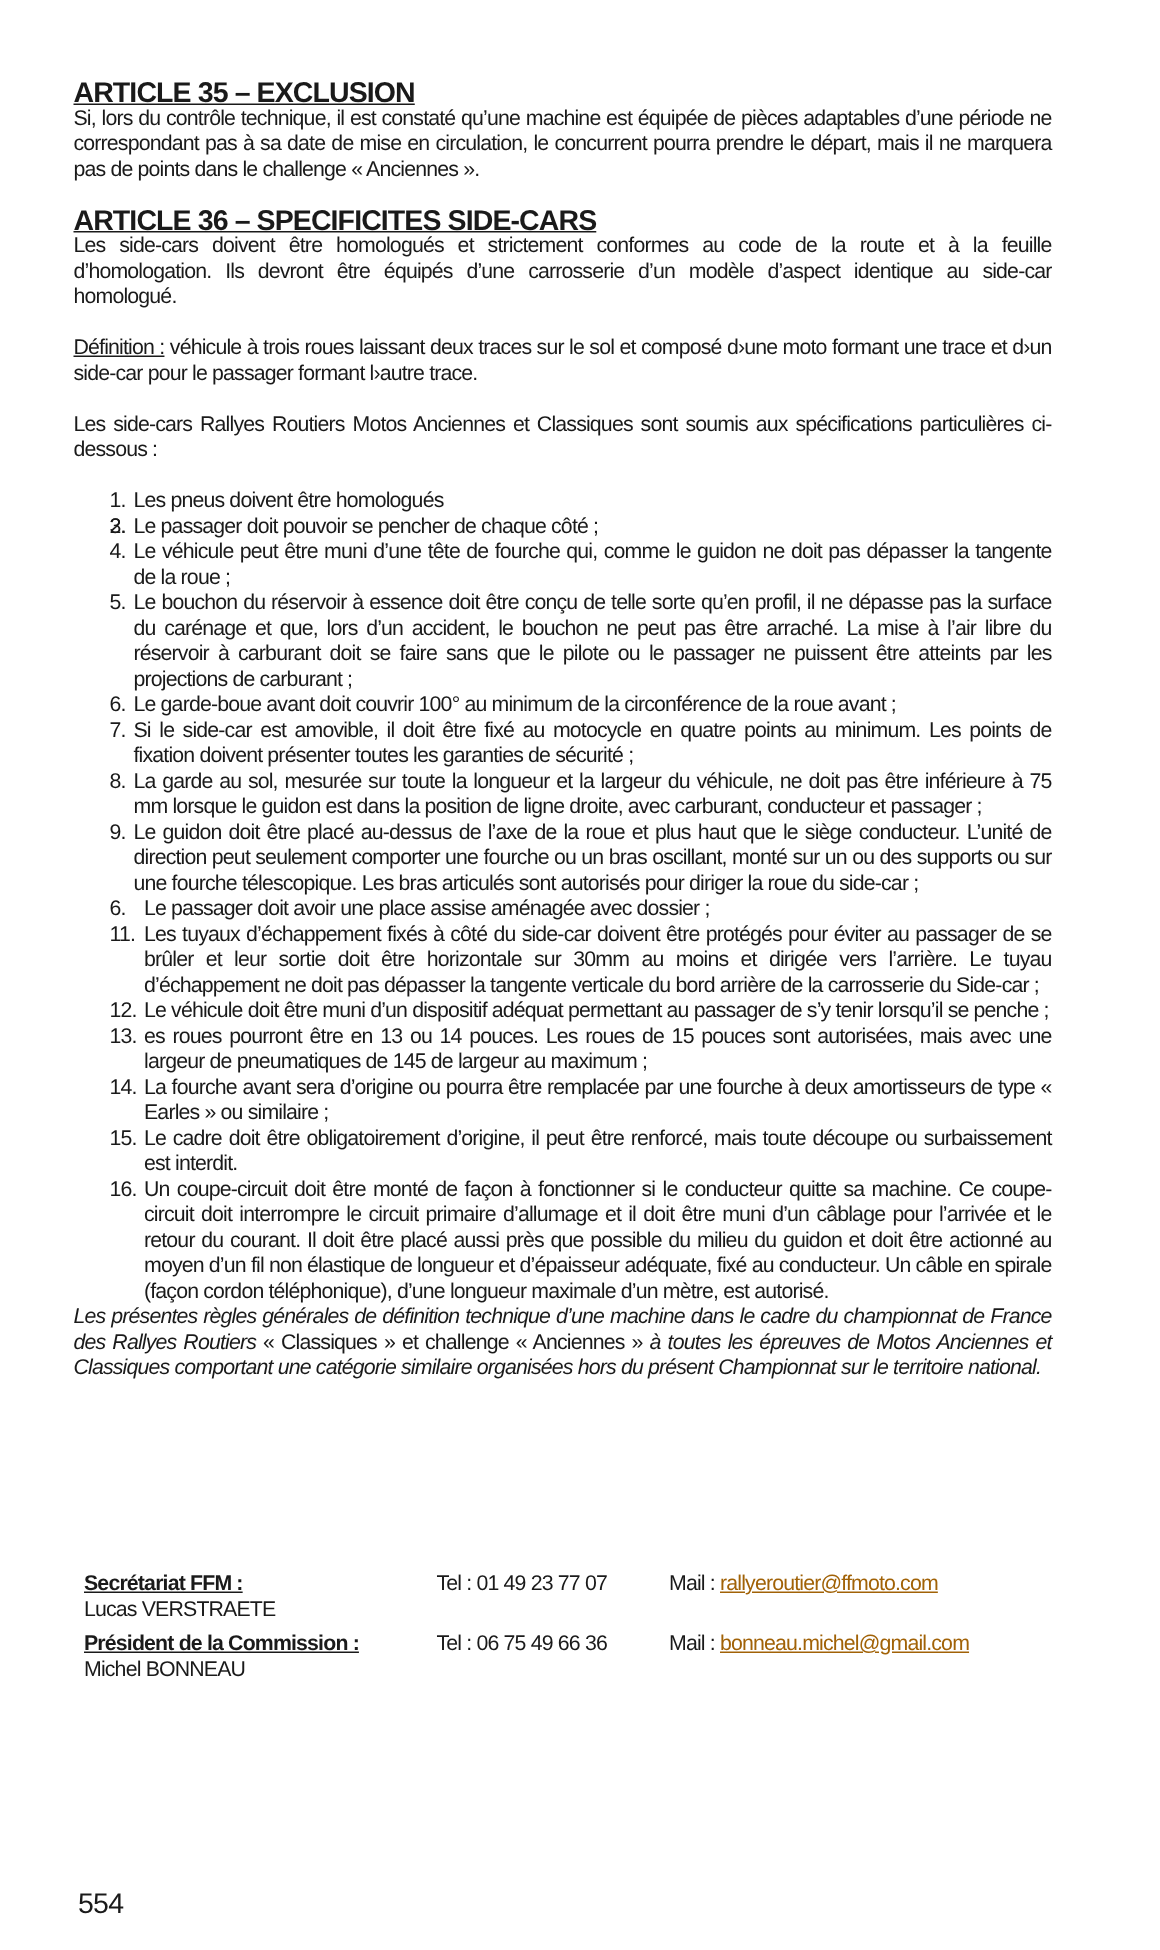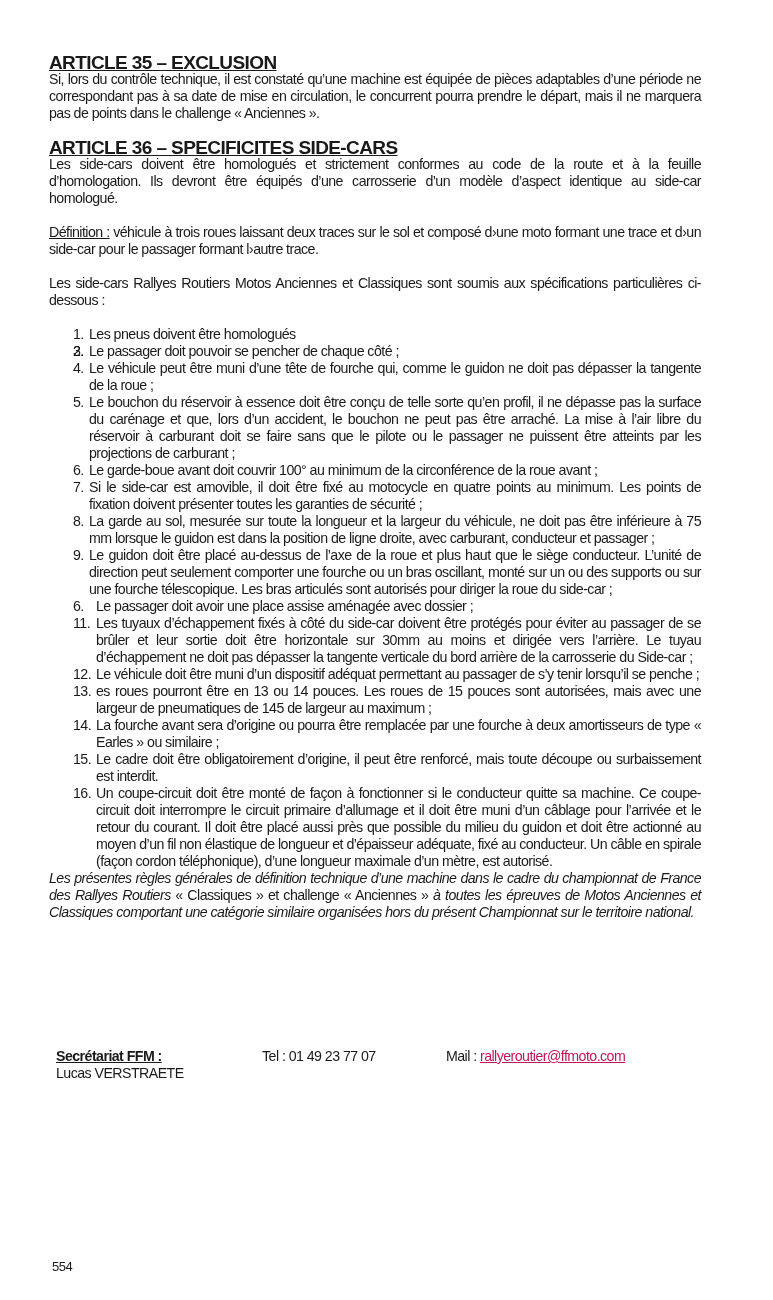--- a/index.html
+++ b/index.html
@@ -17,24 +17,24 @@
   ol { list-style: none; margin: 17px 0 0 0; padding: 0; }
   ol li { position: relative; padding-left: 40px; text-align: justify; }
   ol li .num { position: absolute; left: 24px; top: 0; }
   ol li.two { padding-left: 47px; }
   .closing { font-style: italic; text-align: justify; }
   .closing .ni { font-style: normal; }
   .contacts { position: absolute; left: 56px; top: 1048px; width: 660px; font-size: 14.2px; line-height: 17px; letter-spacing: -0.55px; }
   .crow { position: relative; height: 40px; }
   .crow .role { position: absolute; left: 0; top: 0; font-weight: bold; text-decoration: underline; }
   .crow .name { position: absolute; left: 0; top: 17px; }
-  .crow .tel { position: absolute; left: 206px; top: 0; }
+  .crow .tel { position: absolute; left: 235px; top: 0; }
   .crow .mail { position: absolute; left: 390px; top: 0; }
-  .crow .mail a { color: #be185d; text-decoration: underline; }
-  .pagenum { position: absolute; left: 52px; top: 1259px; font-size: 13px; letter-spacing: -0.5px; }
+  .crow .mail a { color: #a16207; text-decoration: underline; }
+  .pagenum { position: absolute; left: 52px; top: 1259px; font-size: 19px; letter-spacing: -0.5px; }
 </style>
 </head>
 <body>
 
 <div class="page cond">
   <section class="block">
     <div class="heading">ARTICLE 35 – EXCLUSION</div>
     <p>Si, lors du contrôle technique, il est constaté qu’une machine est équipée de pièces adaptables d’une période ne correspondant pas à sa date de mise en circulation, le concurrent pourra prendre le départ, mais il ne marquera pas de points dans le challenge « Anciennes ».</p>
   </section>
 
@@ -66,15 +66,21 @@
   <p class="closing"><span>Les présentes règles générales de définition technique d’une machine dans le cadre du championnat de France des Rallyes Routiers</span><span class="ni"> « Classiques » et challenge « Anciennes » </span><span>à toutes les épreuves de Motos Anciennes et Classiques comportant une catégorie similaire organisées hors du présent Championnat sur le territoire national.</span></p>
 </div>
 
 <div class="contacts">
   <div class="crow">
     <span class="role">Secrétariat FFM :</span>
     <span class="name">Lucas VERSTRAETE</span>
     <span class="tel">Tel : 01 49 23 77 07</span>
     <span class="mail"><span>Mail : </span><a>rallyeroutier@ffmoto.com</a></span>
   </div>
+  <div class="crow">
+    <span class="role">Président de la Commission :</span>
+    <span class="name">Michel BONNEAU</span>
+    <span class="tel">Tel : 06 75 49 66 36</span>
+    <span class="mail"><span>Mail : </span><a>bonneau.michel@gmail.com</a></span>
+  </div>
 </div>
 
 <div class="pagenum">554</div>
 
 </body></html>

